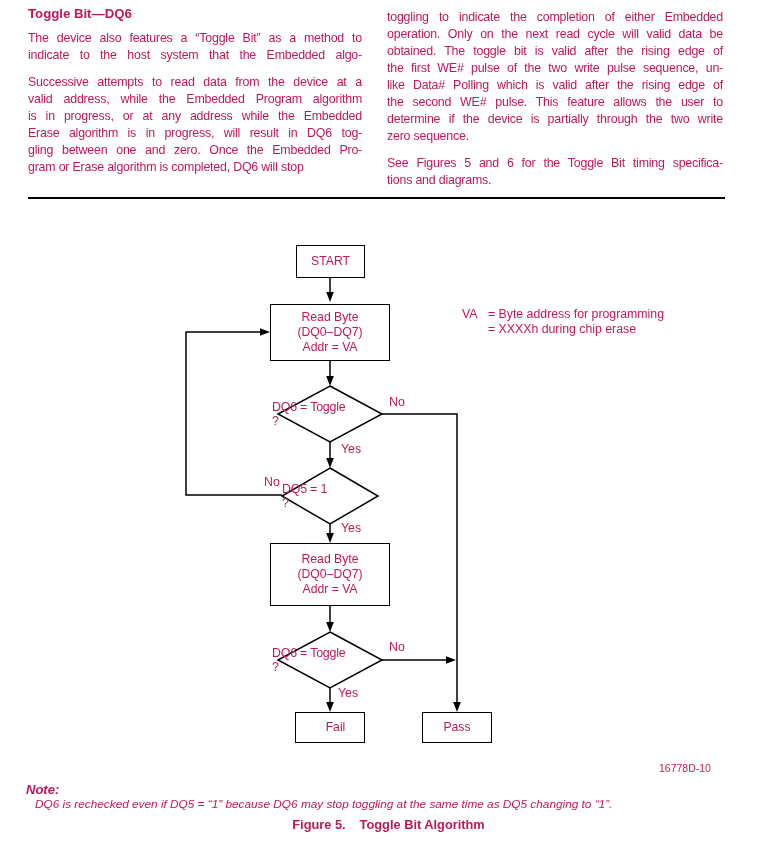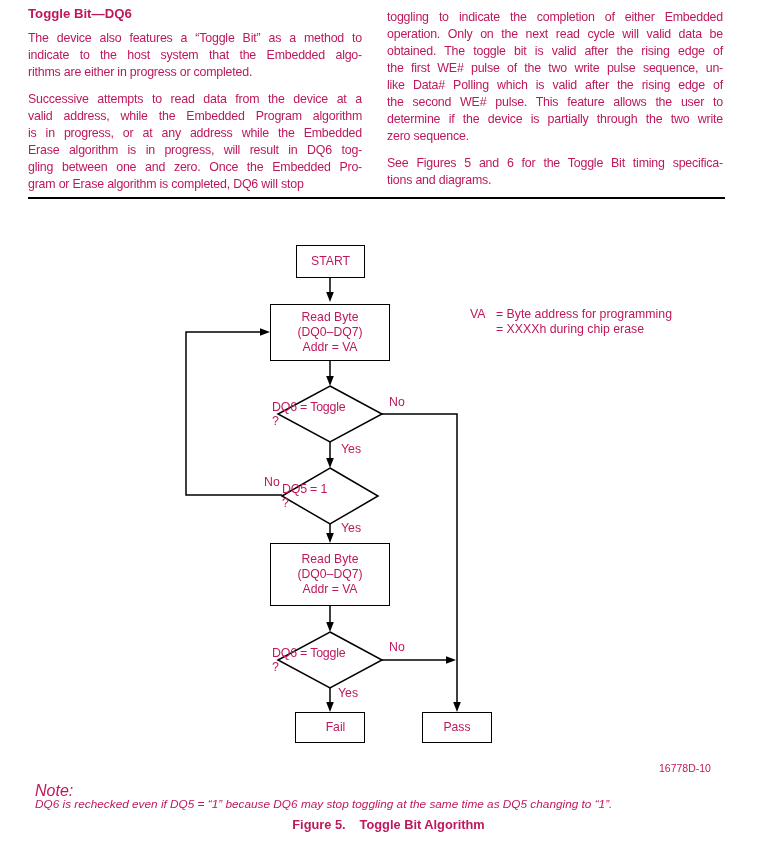--- a/index.html
+++ b/index.html
@@ -80,35 +80,34 @@
   .lbl-yes2 { left: 341px; top: 522px; }
   .lbl-no3  { left: 389px; top: 641px; }
   .lbl-yes3 { left: 338px; top: 687px; }
 
   .va-legend {
     position: absolute;
     left: 462px; top: 307px;
     display: flex;
     font-size: 12.3px;
     line-height: 15px;
-    margin-left: 8px;
   }
   .va-legend .term { width: 26px; }
 
   
   .doc-ref {
     position: absolute;
     left: 659px; top: 762px;
     font-size: 10.5px;
   }
   .note-label {
     position: absolute;
-    left: 35px; top: 782px;
-    font-size: 16px;
-    font-weight: normal;
+    left: 26px; top: 782px;
+    font-size: 13px;
+    font-weight: bold;
     font-style: italic;
   }
   .note-text {
     position: absolute;
     left: 35px; top: 797px;
     font-size: 11.8px;
     font-style: italic;
   }
   .figure-caption {
     position: absolute;
@@ -123,21 +122,20 @@
 </head>
 <body>
 
 <div class="page">
 
   <div class="col col-left">
     <h3 class="section-heading">Toggle Bit—DQ6</h3>
     <div class="bodytext para">
       <div class="jline">The device also features a “Toggle Bit” as a method to</div>
       <div class="jline">indicate to the host system that the Embedded algo-</div>
-      <div class="jline last">rithms are either in progress or completed.</div>
     </div>
     <div class="bodytext para">
       <div class="jline">Successive attempts to read data from the device at a</div>
       <div class="jline">valid address, while the Embedded Program algorithm</div>
       <div class="jline">is in progress, or at any address while the Embedded</div>
       <div class="jline">Erase algorithm is in progress, will result in DQ6 tog-</div>
       <div class="jline">gling between one and zero. Once the Embedded Pro-</div>
       <div class="jline last">gram or Erase algorithm is completed, DQ6 will stop</div>
     </div>
   </div>

